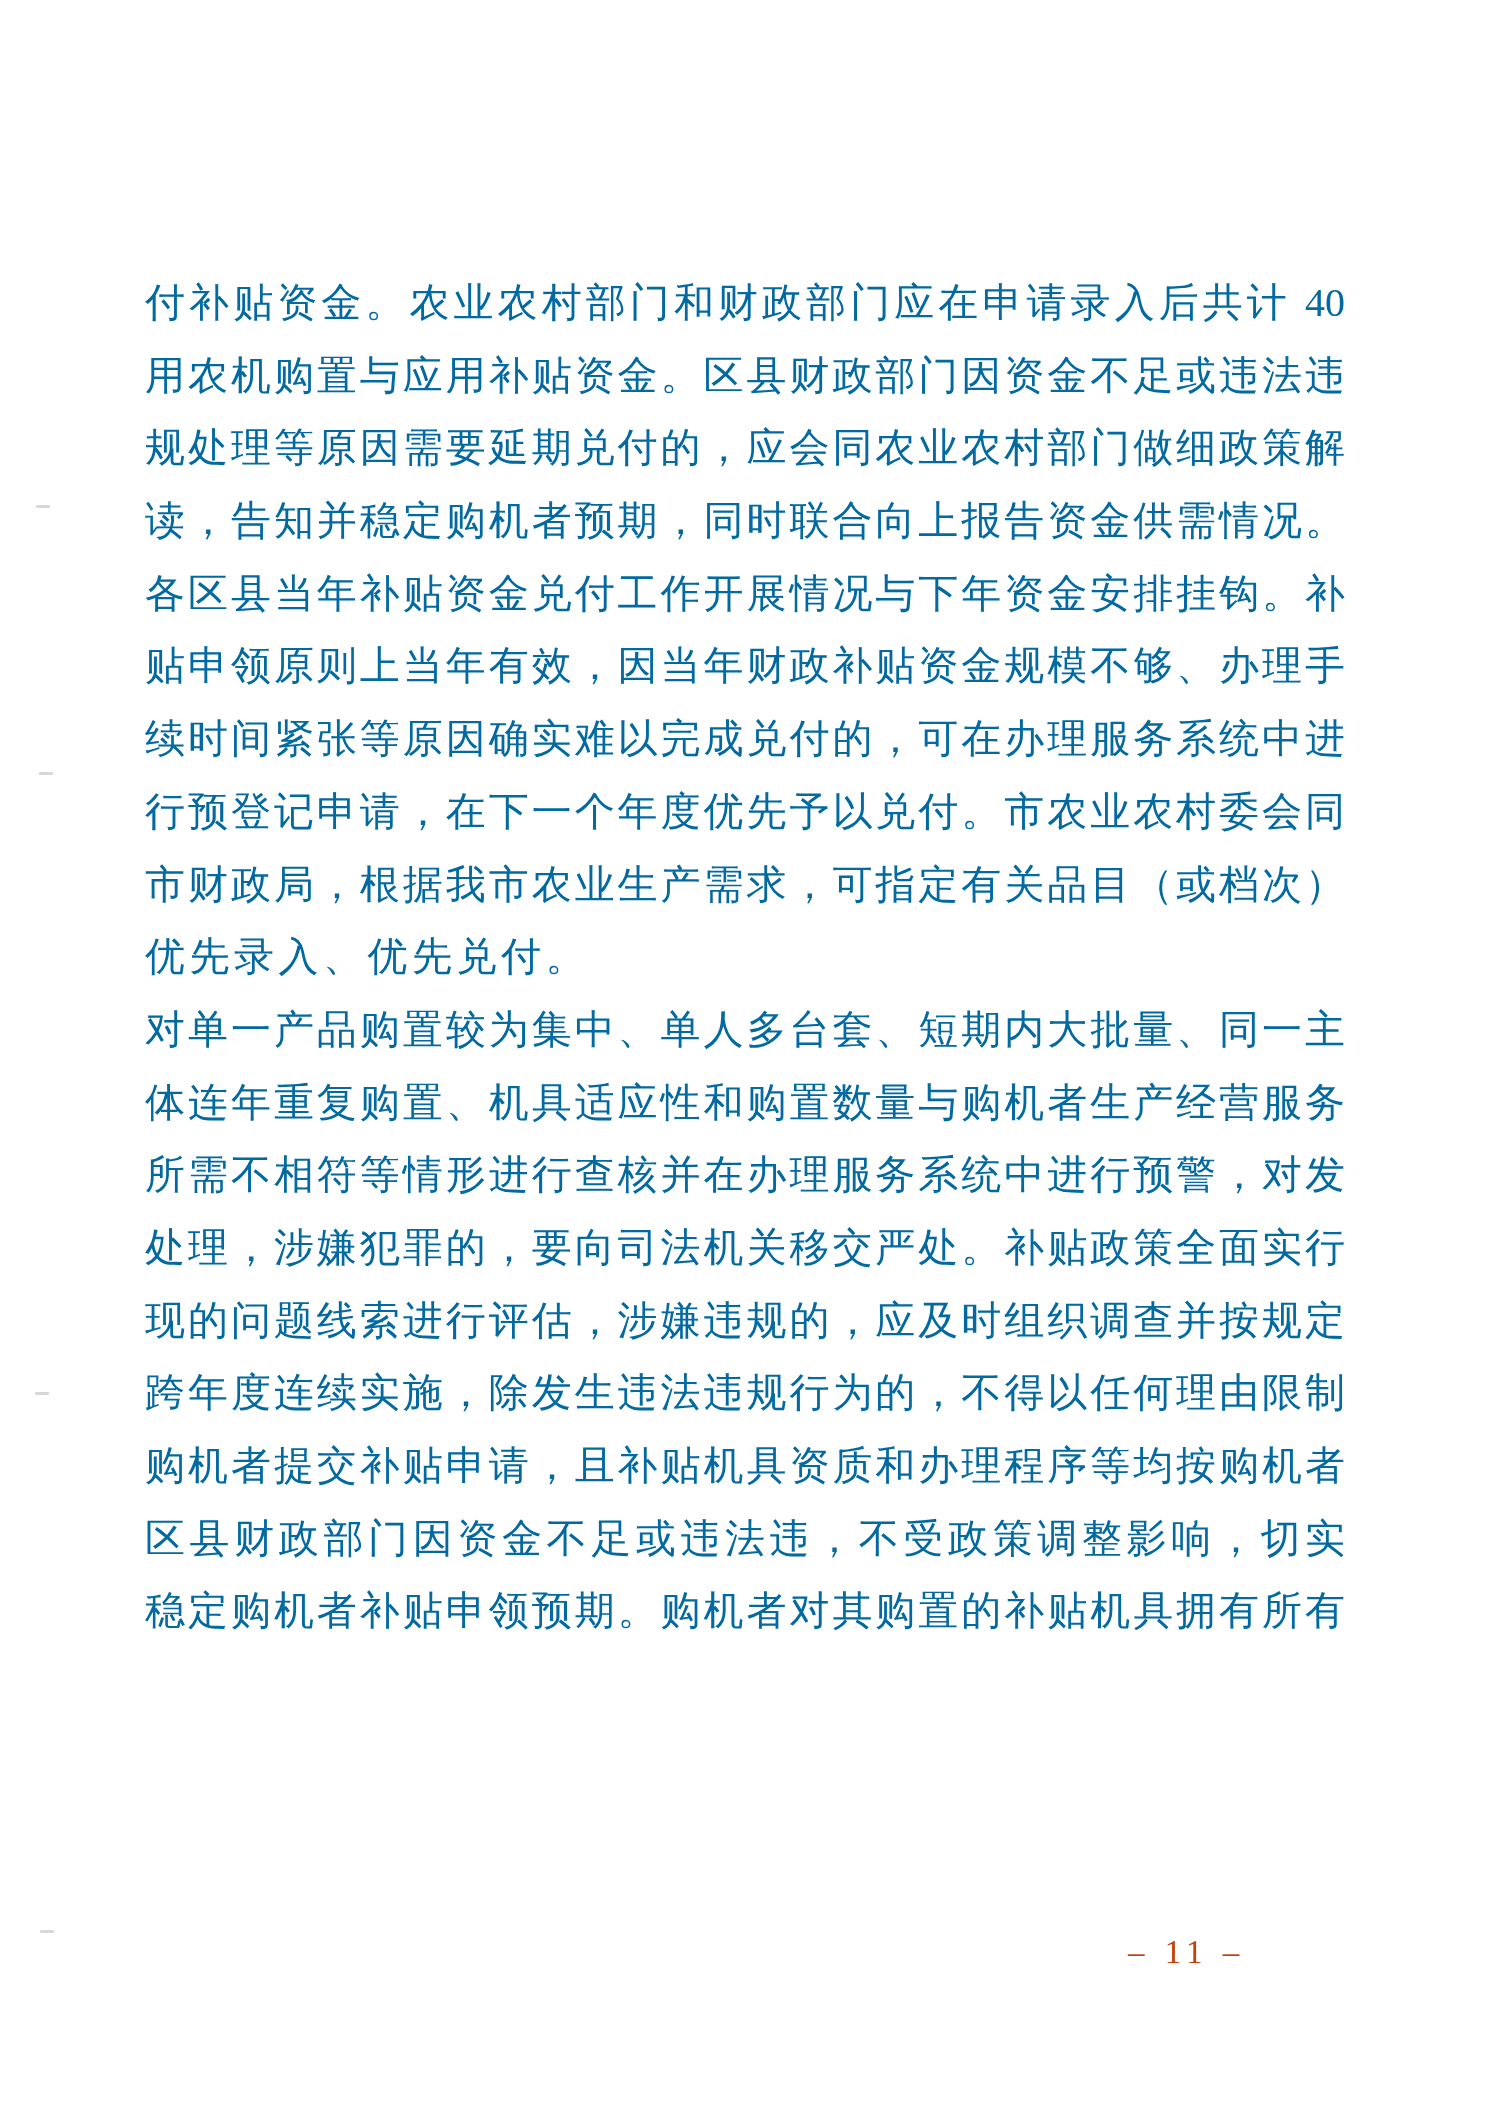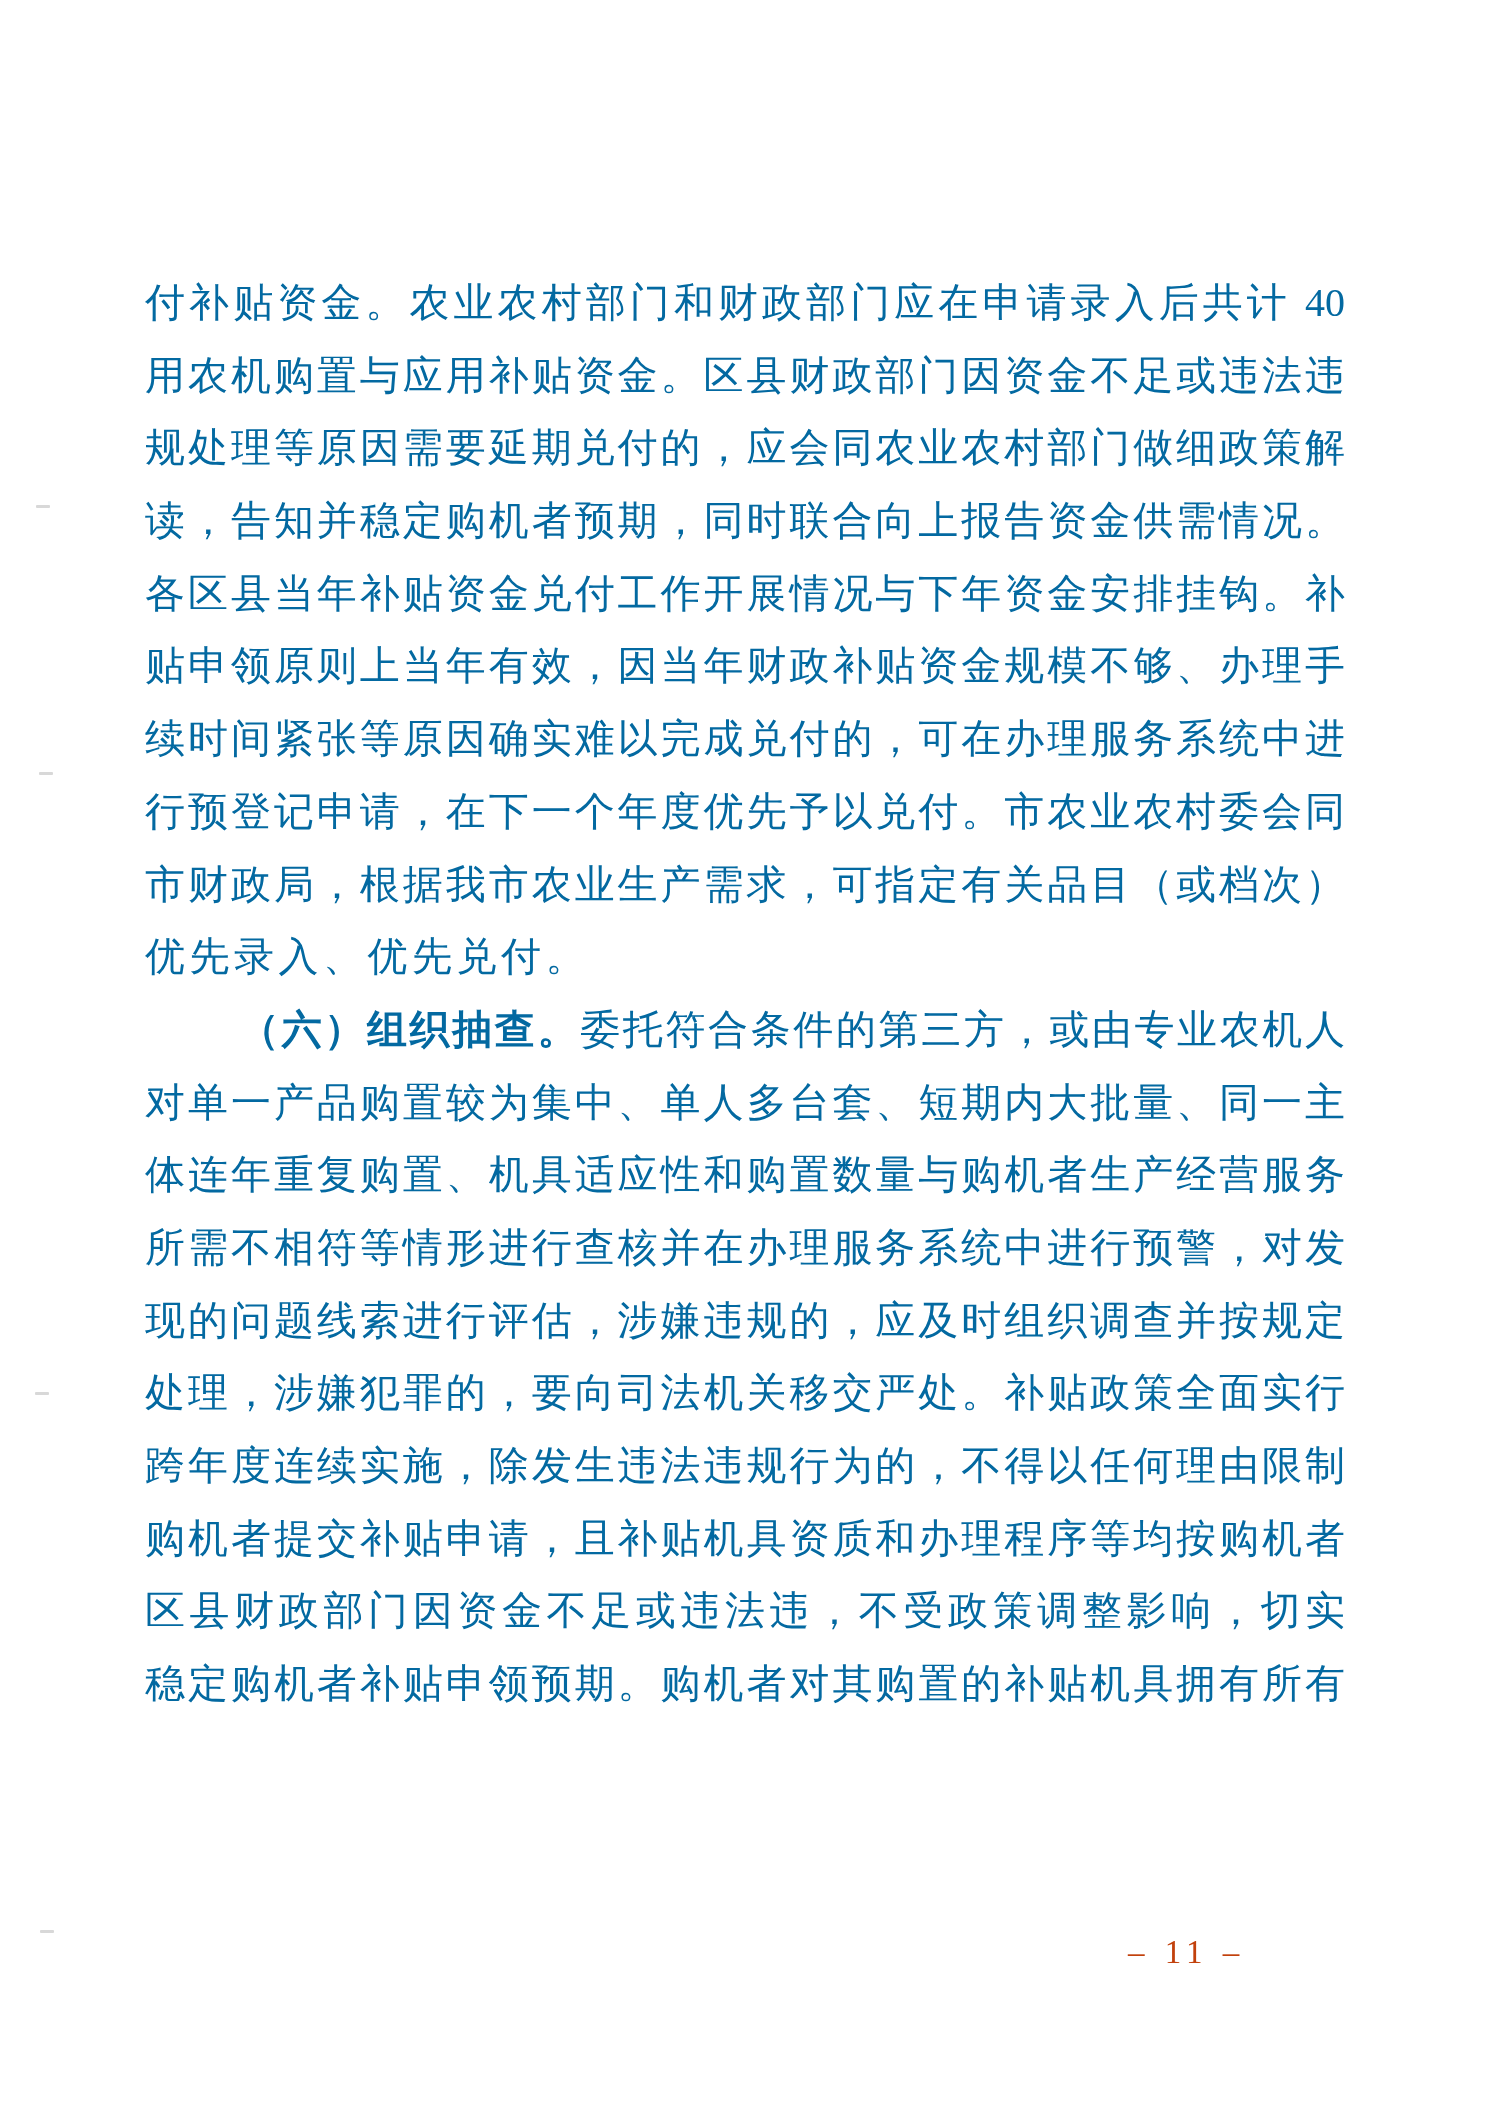--- a/index.html
+++ b/index.html
@@ -72,27 +72,24 @@
   <div class="line">付补贴资金。农业农村部门和财政部门应在申请录入后共计 40</div>
   <div class="line">用农机购置与应用补贴资金。区县财政部门因资金不足或违法违</div>
   <div class="line">规处理等原因需要延期兑付的，应会同农业农村部门做细政策解</div>
   <div class="line">读，告知并稳定购机者预期，同时联合向上报告资金供需情况。</div>
   <div class="line">各区县当年补贴资金兑付工作开展情况与下年资金安排挂钩。补</div>
   <div class="line">贴申领原则上当年有效，因当年财政补贴资金规模不够、办理手</div>
   <div class="line">续时间紧张等原因确实难以完成兑付的，可在办理服务系统中进</div>
   <div class="line">行预登记申请，在下一个年度优先予以兑付。市农业农村委会同</div>
   <div class="line">市财政局，根据我市农业生产需求，可指定有关品目（或档次）</div>
   <div class="line line-short">优先录入、优先兑付。</div>
-  <div class="line line-indent">
-    <span class="bold-head">（六）组织抽查。</span><span>委托符合条件的第三方，或由专业农机人</span>
-  </div>
   <div class="line">对单一产品购置较为集中、单人多台套、短期内大批量、同一主</div>
   <div class="line">体连年重复购置、机具适应性和购置数量与购机者生产经营服务</div>
   <div class="line">所需不相符等情形进行查核并在办理服务系统中进行预警，对发</div>
+  <div class="line">处理，涉嫌犯罪的，要向司法机关移交严处。补贴政策全面实行</div>
   <div class="line">现的问题线索进行评估，涉嫌违规的，应及时组织调查并按规定</div>
-  <div class="line">处理，涉嫌犯罪的，要向司法机关移交严处。补贴政策全面实行</div>
   <div class="line">跨年度连续实施，除发生违法违规行为的，不得以任何理由限制</div>
   <div class="line">购机者提交补贴申请，且补贴机具资质和办理程序等均按购机者</div>
   <div class="line">区县财政部门因资金不足或违法违，不受政策调整影响，切实</div>
   <div class="line">稳定购机者补贴申领预期。购机者对其购置的补贴机具拥有所有</div>
 </div>
 
 <div class="page-number">– 11 –</div>
 
 </body></html>

